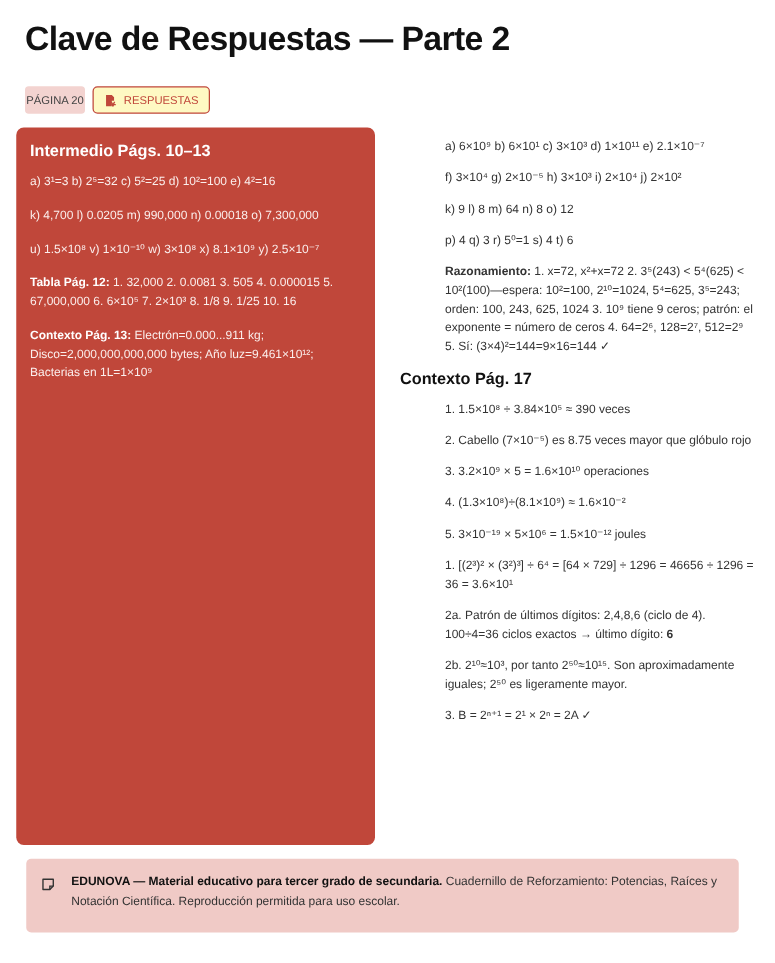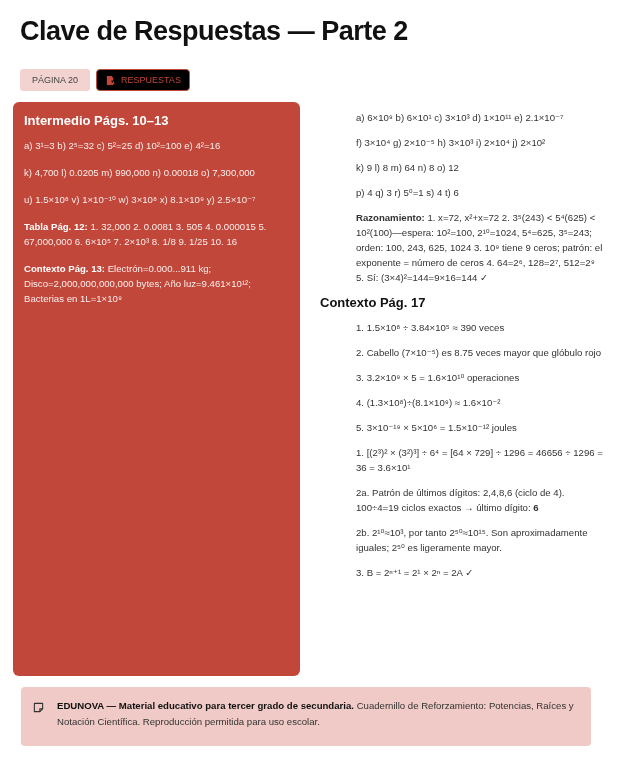--- a/index.html
+++ b/index.html
@@ -5,26 +5,26 @@
     * { box-sizing: border-box; margin: 0; padding: 0; }
     html, body { width: 620px; height: 770px; background: #ffffff; overflow: hidden; }
     body { font-family: "Liberation Sans", "DejaVu Sans", sans-serif; color: #222; position: relative; }
 
     .title {
       position: absolute; left: 20px; top: 16px;
       font-size: 27px; font-weight: 700; color: #111; letter-spacing: -0.5px;
     }
     .badges { position: absolute; left: 20px; top: 69px; display: flex; gap: 6px; }
     .badge-page {
-      background: #f3d3d0; color: #444; font-size: 9px; padding: 6px 12px; border-radius: 3px;
+      background: #f3d3d0; color: #444; font-size: 9px; padding: 6px 1px; border-radius: 3px;
       height: 22px; line-height: 10px;
     }
     .badge-ans {
       border: 1px solid #c0473a; color: #c0473a; font-size: 9px; padding: 5px 8px; border-radius: 4px;
-      height: 22px; display: flex; align-items: center; gap: 5px; background: #000000;
+      height: 22px; display: flex; align-items: center; gap: 5px; background: #fef9c3;
     }
     .badge-ans svg { width: 11px; height: 11px; }
 
     .left-panel {
       position: absolute; left: 13px; top: 102px; width: 287px; height: 574px;
       background: #c0473a; border-radius: 6px; padding: 11px 11px;
       color: #fff;
     }
     .left-panel h2 { font-size: 13px; font-weight: 700; margin-bottom: 10px; }
     .left-panel p { font-size: 9.6px; line-height: 15px; margin-bottom: 12px; color: #fbeeec; }
@@ -81,21 +81,21 @@
     <h2>Contexto Pág. 17</h2>
     <p>1. 1.5×10⁸ ÷ 3.84×10⁵ ≈ 390 veces</p>
     <p>2. Cabello (7×10⁻⁵) es 8.75 veces mayor que glóbulo rojo</p>
     <p>3. 3.2×10⁹ × 5 = 1.6×10¹⁰ operaciones</p>
     <p>4. (1.3×10⁸)÷(8.1×10⁹) ≈ 1.6×10⁻²</p>
     <p>5. 3×10⁻¹⁹ × 5×10⁶ = 1.5×10⁻¹² joules</p>
   </div>
 
   <div class="section">
     <p>1. [(2³)² × (3²)³] ÷ 6⁴ = [64 × 729] ÷ 1296 = 46656 ÷ 1296 = 36 = 3.6×10¹</p>
-    <p><span>2a. Patrón de últimos dígitos: 2,4,8,6 (ciclo de 4). 100÷4=19 ciclos exactos → último dígito: </span><b>6</b></p>
+    <p><span>2a. Patrón de últimos dígitos: 2,4,8,6 (ciclo de 4). 100÷4=36 ciclos exactos → último dígito: </span><b>6</b></p>
     <p>2b. 2¹⁰≈10³, por tanto 2⁵⁰≈10¹⁵. Son aproximadamente iguales; 2⁵⁰ es ligeramente mayor.</p>
     <p>3. B = 2ⁿ⁺¹ = 2¹ × 2ⁿ = 2A ✓</p>
   </div>
 </section>
 
 <footer class="footer">
   <svg class="note-icon" viewBox="0 0 12 12">
     <path d="M1.5 1.5h9v6l-3 3h-6z" fill="none" stroke="#333" stroke-width="1.2" stroke-linejoin="round"></path>
     <path d="M7.5 10.5v-3h3" fill="none" stroke="#333" stroke-width="1.2"></path>
   </svg>

